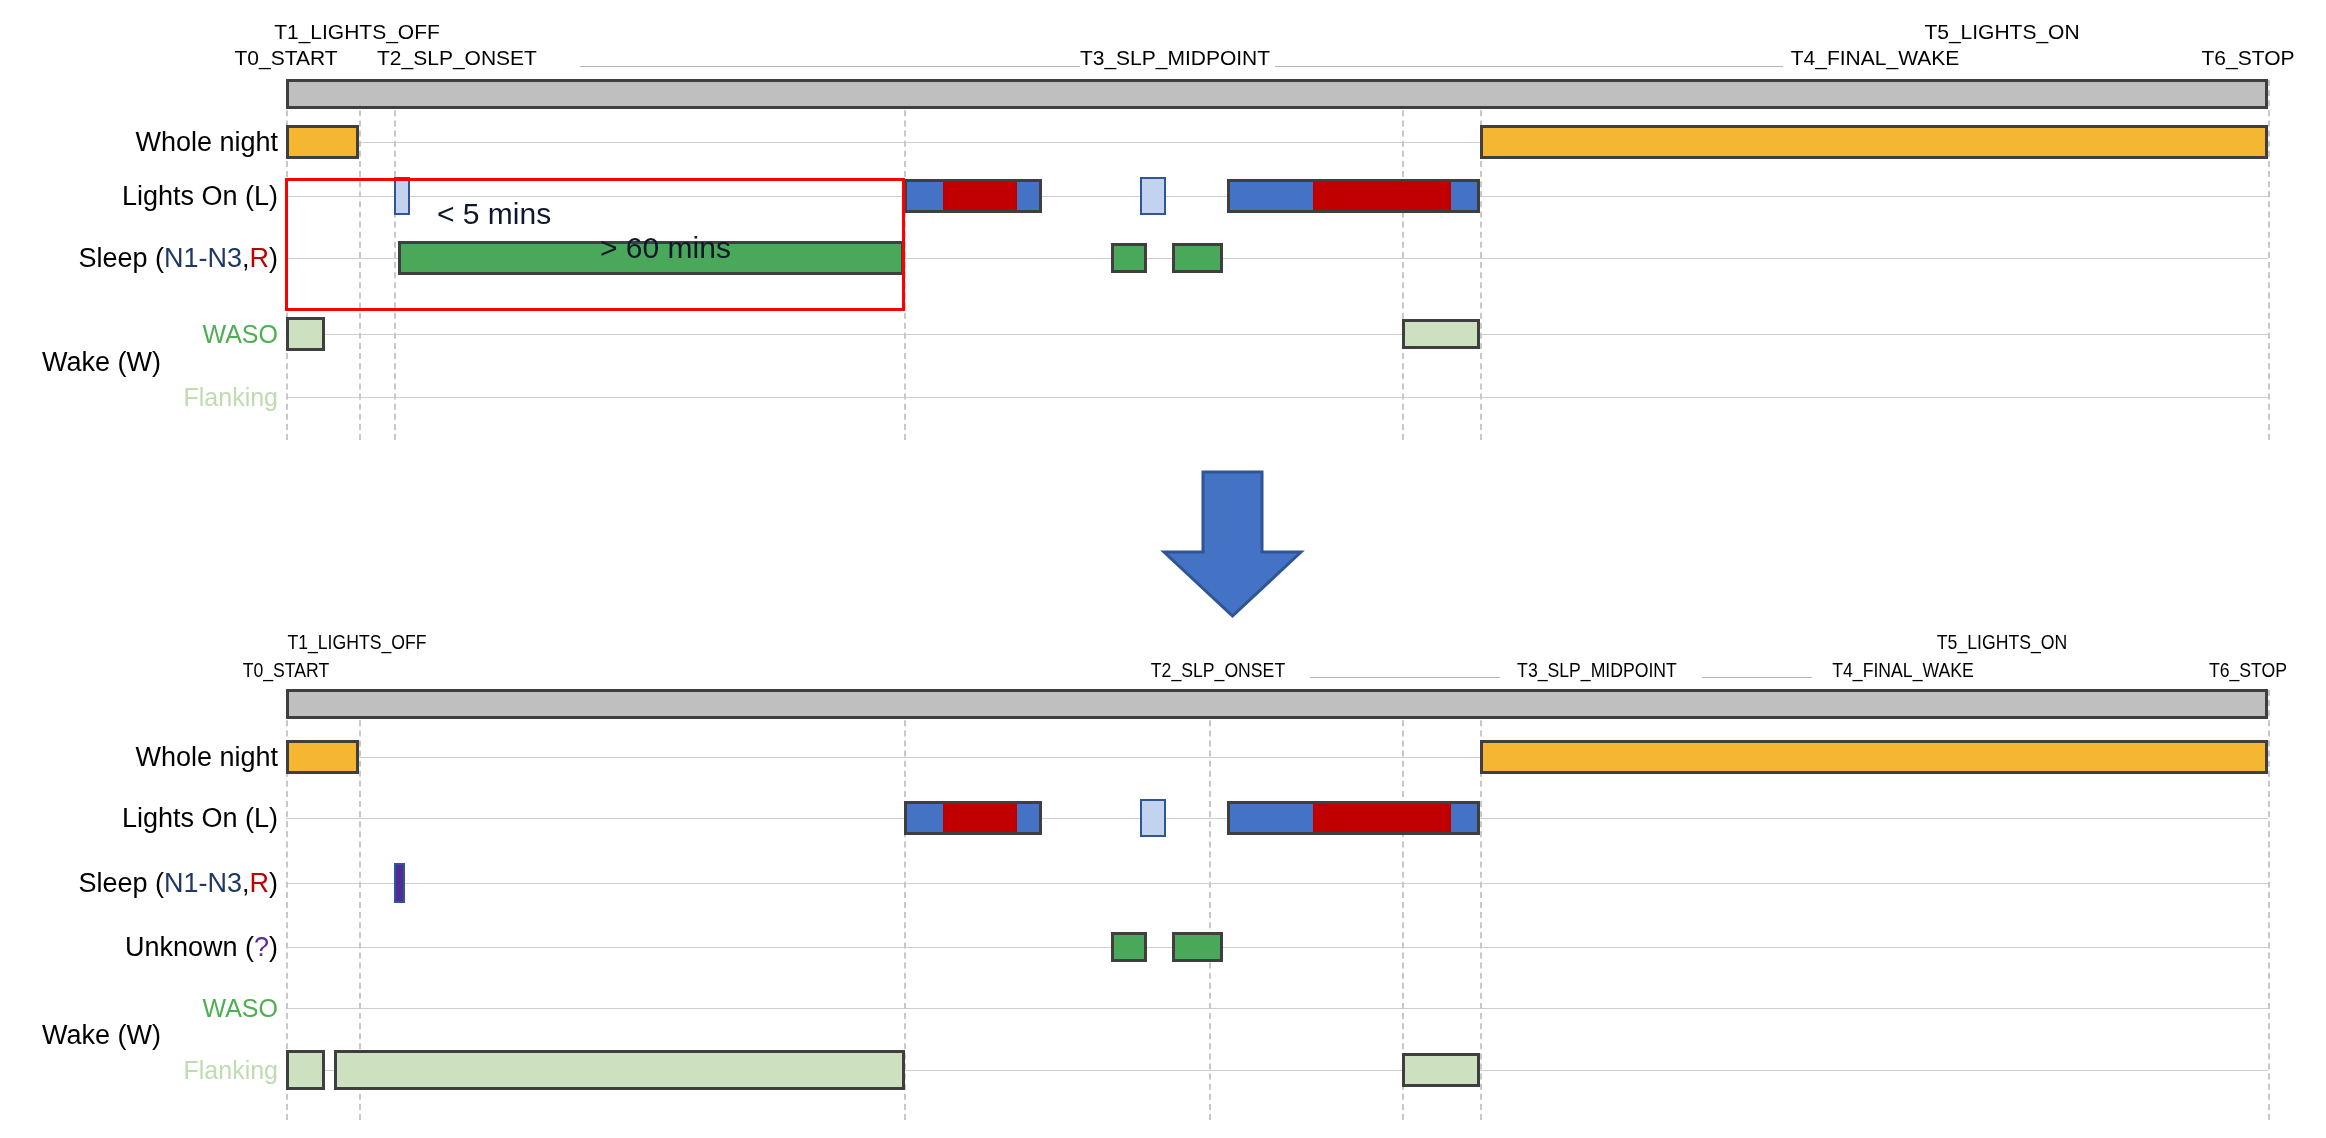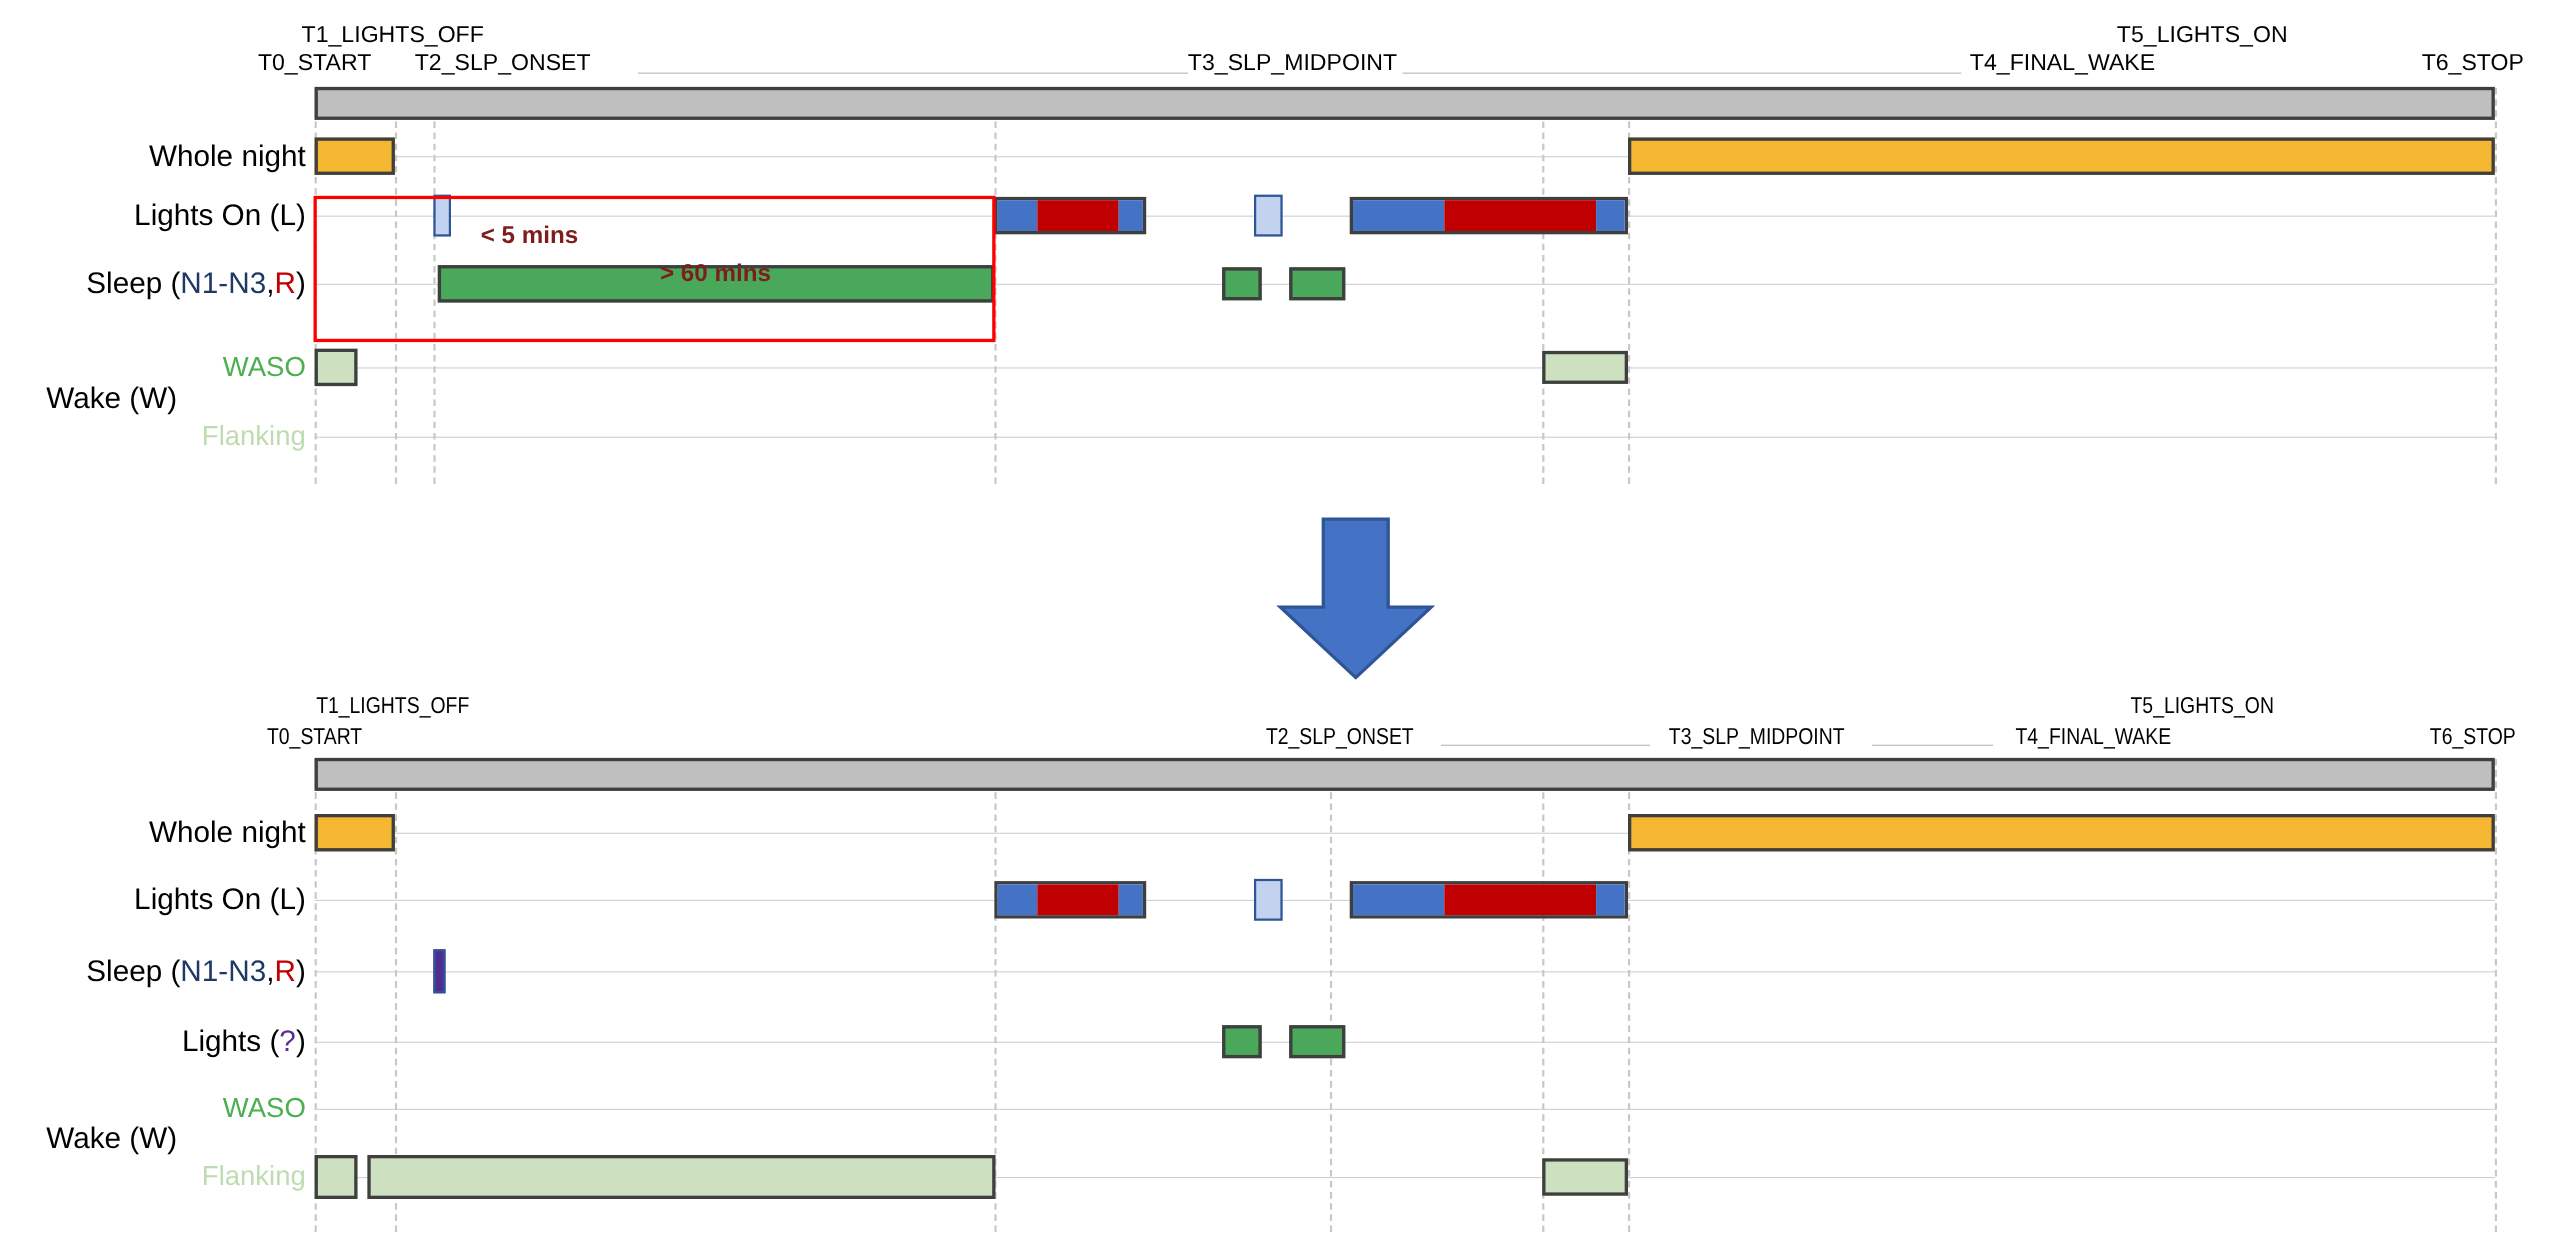--- a/index.html
+++ b/index.html
@@ -44,21 +44,21 @@
 
   
   .tick{position:absolute;font-size:21px;color:#000;white-space:nowrap;
         font-family:"Liberation Sans",sans-serif;transform:translateX(-50%);}
   .tick.narrow{font-family:"Liberation Sans Narrow","Liberation Sans",sans-serif;
                transform:translateX(-50%) scaleX(.84);transform-origin:center;}
   .leader{position:absolute;height:1px;background:#b5b5b5;}
 
   
   .redbox{position:absolute;border:3px solid #ff0000;box-sizing:border-box;background:transparent;}
-  .anno{position:absolute;font-size:22px;font-weight:bold;color:#7f1d1d;white-space:nowrap;
+  .anno{position:absolute;font-size:30px;font-weight:normal;color:#0f172a;white-space:nowrap;
         transform:translateY(-50%);}
 
   
   #down-arrow{position:absolute;left:1160px;top:468px;width:145px;height:152px;}
 </style>
 </head>
 <body>
 
 <div class="panel" id="panel-top">
 
@@ -148,21 +148,21 @@
   <div class="tick narrow" style="left:1597px;top:38px;">T3_SLP_MIDPOINT</div>
   <div class="tick narrow" style="left:1903px;top:38px;">T4_FINAL_WAKE</div>
   <div class="tick narrow" style="left:2248px;top:38px;">T6_STOP</div>
 
   <div class="leader" style="left:1310px;top:57px;width:190px;"></div>
   <div class="leader" style="left:1702px;top:57px;width:110px;"></div>
 
   <div class="rowlabel big" style="right:2048px;top:137px;">Whole night</div>
   <div class="rowlabel big" style="right:2048px;top:198px;">Lights On (L)</div>
   <div class="rowlabel big" style="right:2048px;top:263px;"><span>Sleep (</span><span class="c-n">N1-N3</span><span>,</span><span class="c-r">R</span><span>)</span></div>
-  <div class="rowlabel big" style="right:2048px;top:327px;"><span>Lights (</span><span class="c-q">?</span><span>)</span></div>
+  <div class="rowlabel big" style="right:2048px;top:327px;"><span>Unknown (</span><span class="c-q">?</span><span>)</span></div>
   <div class="rowlabel small c-waso" style="right:2048px;top:388px;">WASO</div>
   <div class="rowlabel small c-flank" style="right:2048px;top:450px;">Flanking</div>
   <div class="rowlabel big" style="right:2165px;top:415px;">Wake (W)</div>
 
   <div class="plot" id="plot-bottom" style="left:286px;top:70px;width:1982px;height:430px;">
 
     <div class="hline" style="top:67px;"></div>
     <div class="hline" style="top:128px;"></div>
     <div class="hline" style="top:193px;"></div>
     <div class="hline" style="top:257px;"></div>

